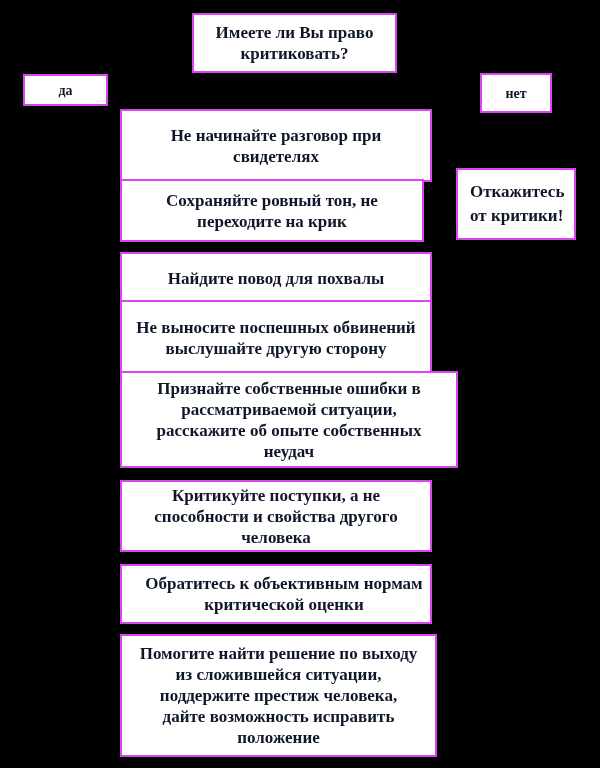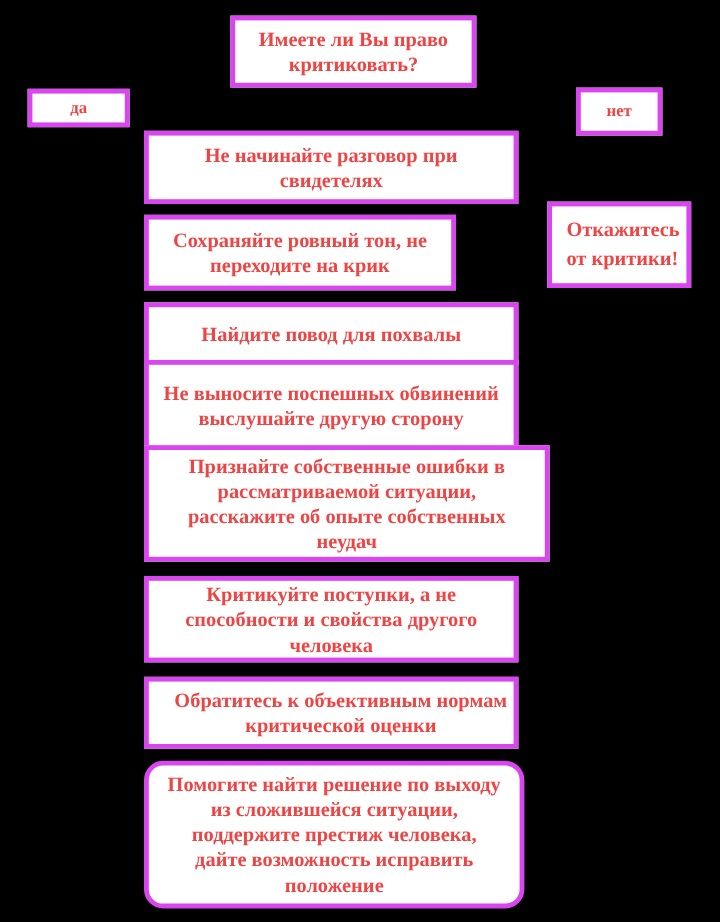--- a/index.html
+++ b/index.html
@@ -15,23 +15,23 @@
   }
   .canvas {
     position: relative;
     width: 600px;
     height: 768px;
     background: #000000;
   }
   .box {
     position: absolute;
     background: #ffffff;
-    border: 4px solid #d946ef;
+    border: 2px solid #d946ef;
     box-sizing: border-box;
-    color: #ef4444;
+    color: #0f172a;
     font-weight: bold;
     font-size: 17px;
     line-height: 21px;
     display: flex;
     align-items: center;
     justify-content: center;
     text-align: center;
     white-space: pre-line;
     padding: 2px 4px;
   }
@@ -53,42 +53,42 @@
   <div class="box" style="left:192px; top:13px; width:205px; height:60px;">Имеете ли Вы право
 критиковать?</div>
 
   <div class="box small-label" style="left:23px; top:74px; width:85px; height:32px;">да</div>
 
   <div class="box small-label" style="left:480px; top:73px; width:72px; height:40px;">нет</div>
 
   <div class="box left-text" style="left:456px; top:168px; width:120px; height:72px;">Откажитесь
 от критики!</div>
 
-  <div class="box" style="left:120px; top:109px; width:312px; height:61px;">Не начинайте разговор при
+  <div class="box" style="left:120px; top:109px; width:312px; height:73px;">Не начинайте разговор при
 свидетелях</div>
 
-  <div class="box" style="left:120px; top:179px; width:260px; height:63px;">Сохраняйте ровный тон, не
+  <div class="box" style="left:120px; top:179px; width:304px; height:63px;">Сохраняйте ровный тон, не
 переходите на крик</div>
 
   <div class="box" style="left:120px; top:252px; width:312px; height:52px;">Найдите повод для похвалы</div>
 
   <div class="box" style="left:120px; top:300px; width:312px; height:75px;">Не выносите поспешных обвинений
 выслушайте другую сторону</div>
 
   <div class="box" style="left:120px; top:371px; width:338px; height:97px;">Признайте собственные ошибки в
 рассматриваемой ситуации,
 расскажите об опыте собственных
 неудач</div>
 
   <div class="box" style="left:120px; top:480px; width:312px; height:72px;">Критикуйте поступки, а не
 способности и свойства другого
 человека</div>
 
   <div class="box" style="left:120px; top:564px; width:312px; height:60px;padding-left:20px;">Обратитесь к объективным нормам
 критической оценки</div>
 
-  <div class="box" style="left:120px; top:634px; width:317px; height:123px;border-radius:16px;">Помогите найти решение по выходу
+  <div class="box" style="left:120px; top:634px; width:317px; height:123px;">Помогите найти решение по выходу
 из сложившейся ситуации,
 поддержите престиж человека,
 дайте возможность исправить
 положение</div>
 
 </div>
 
 </body></html>

